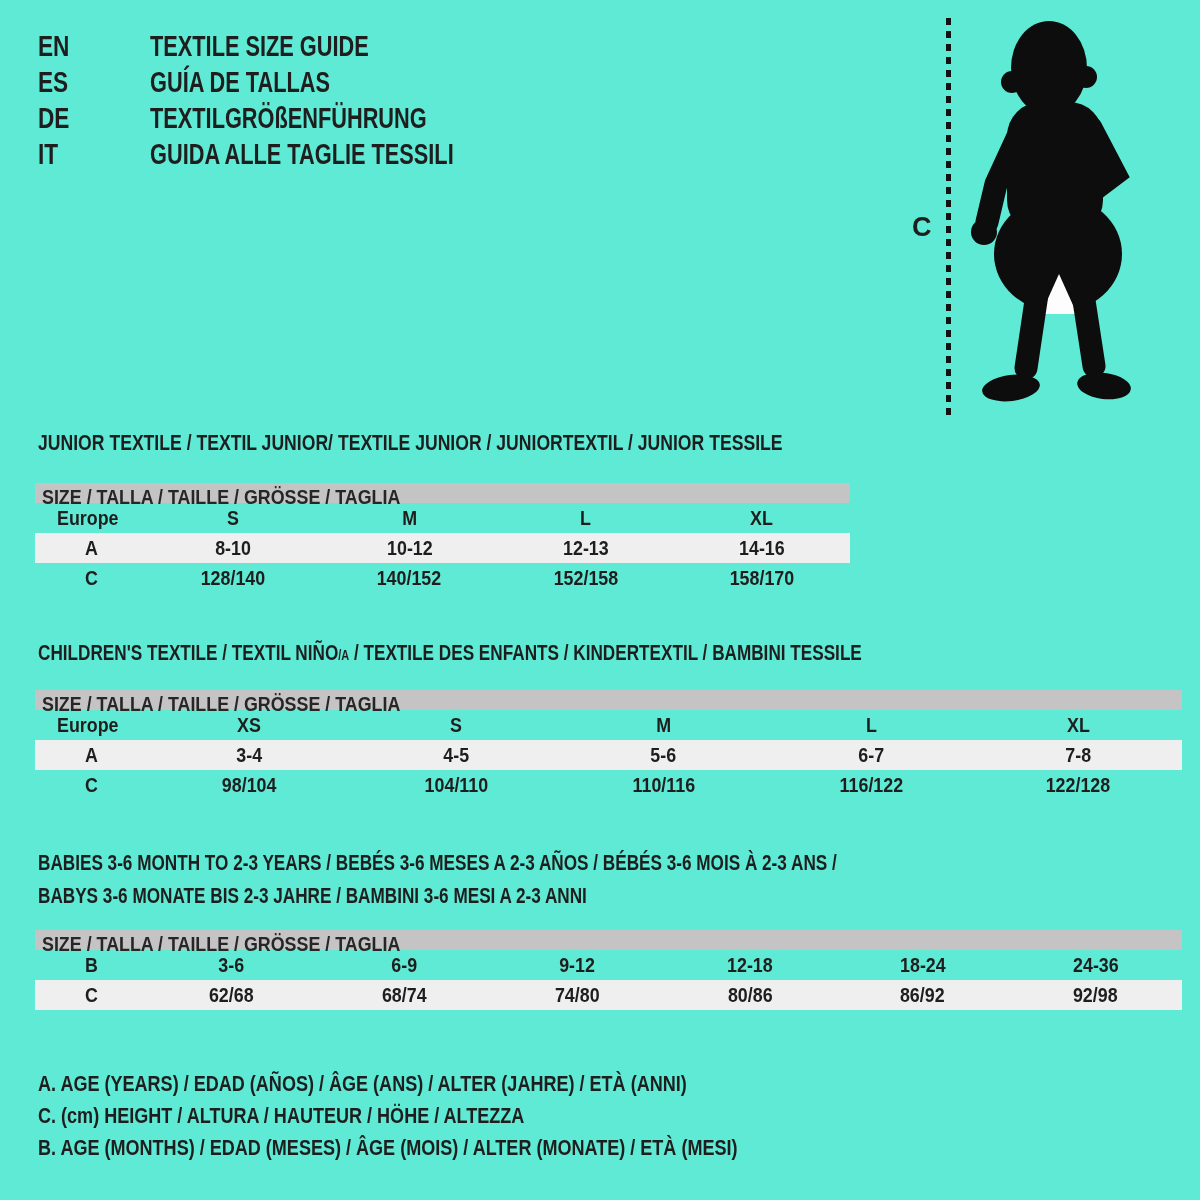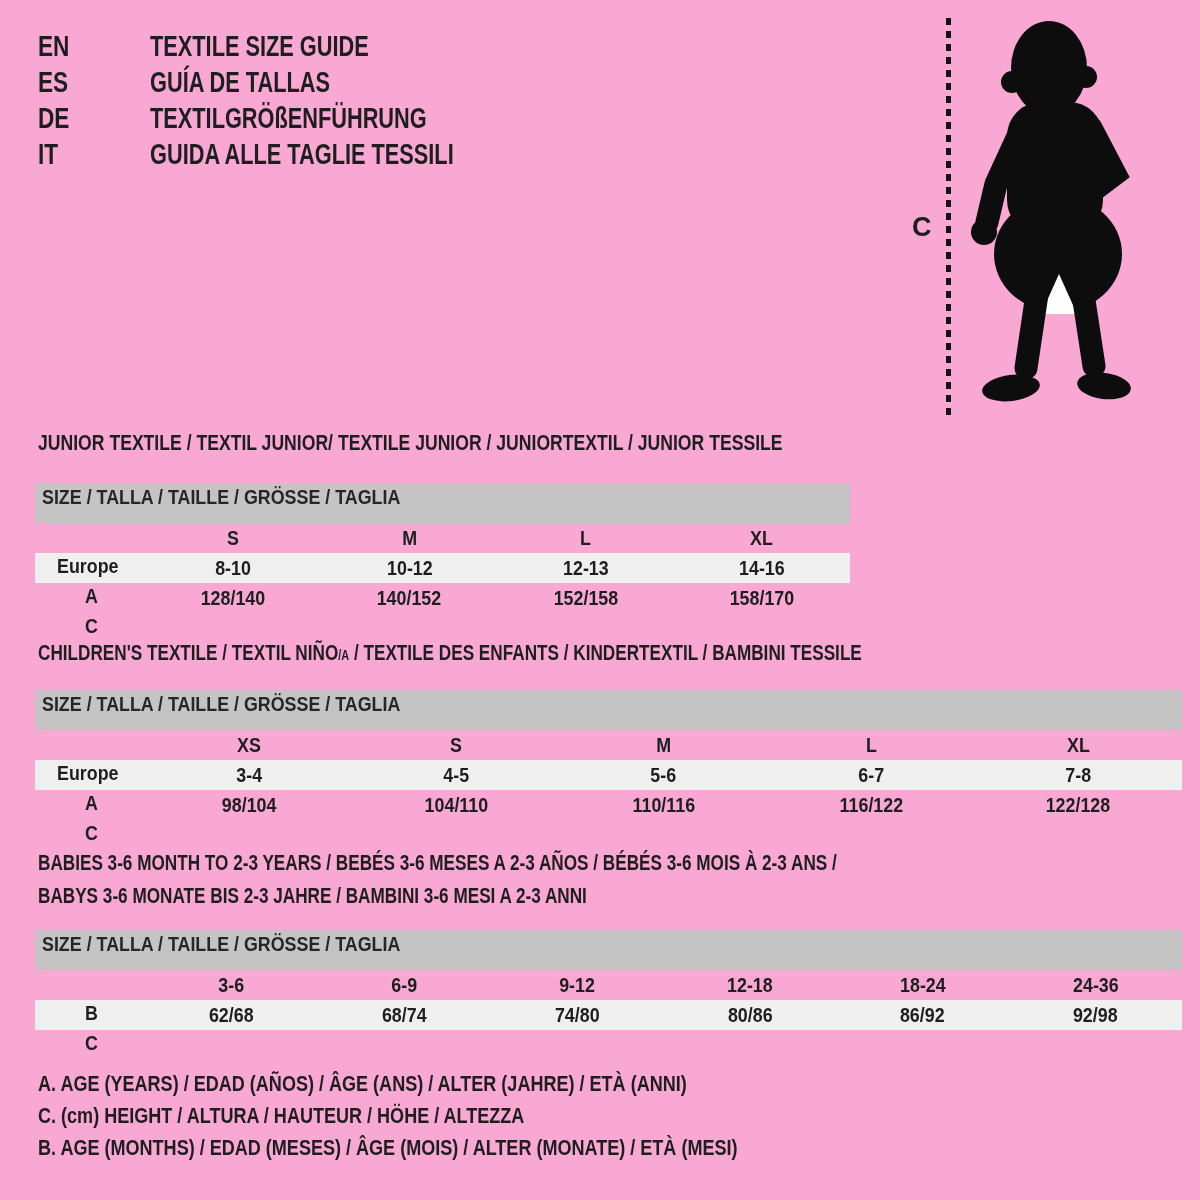--- a/index.html
+++ b/index.html
@@ -1,17 +1,17 @@
 <!DOCTYPE html>
 <html><head>
 <meta charset="utf-8">
 <style>
   html,body{margin:0;padding:0;background:#ffffff;}
   .canvas{
-    position:relative;width:1200px;height:1200px;background:#f9a8d4;
+    position:relative;width:1200px;height:1200px;background:#5eead4;
     font-family:"Liberation Sans",sans-serif;color:#1e1e1e;overflow:hidden;
     font-weight:bold;
   }
   
   .cx{display:inline-block;transform:scaleX(var(--sx,0.85));transform-origin:0 50%;white-space:nowrap;}
   .cx.center{transform-origin:50% 50%;}
 
   
   .lang-list{position:absolute;left:38px;top:28px;}
   .lang-row{display:flex;height:36px;line-height:36px;font-size:29px;}
@@ -25,25 +25,25 @@
     background:repeating-linear-gradient(to bottom,#121212 0 7px,transparent 7px 13px);
   }
   .silhouette{position:absolute;left:963px;top:16px;}
 
   
   .sec-title{position:absolute;left:38px;font-size:22px;white-space:nowrap;transform:scaleX(0.8);transform-origin:0 50%;}
   .sub{font-size:14px;}
 
   
   .sg-table{position:absolute;left:35px;}
-  .thead{height:40px;line-height:28px;background:#c4c4c4;font-size:21px;padding-left:7px;color:#262626;}
+  .thead{height:20px;line-height:28px;background:#c4c4c4;font-size:21px;padding-left:7px;color:#262626;}
   .trow{display:flex;height:30px;line-height:30px;font-size:21px;}
   .trow.alt{background:#efefef;}
   .cell{flex:1 1 0;text-align:center;}
-  .cell.label{flex:0 0 104px;text-align:center;padding-left:6px;margin-top:28px;}
+  .cell.label{flex:0 0 104px;text-align:center;padding-left:6px;}
 
   
   .legend{position:absolute;left:38px;top:1068px;}
   .legend-line{height:32px;line-height:32px;font-size:22px;}
 </style>
 </head>
 <body>
 
 <div class="canvas">
 

